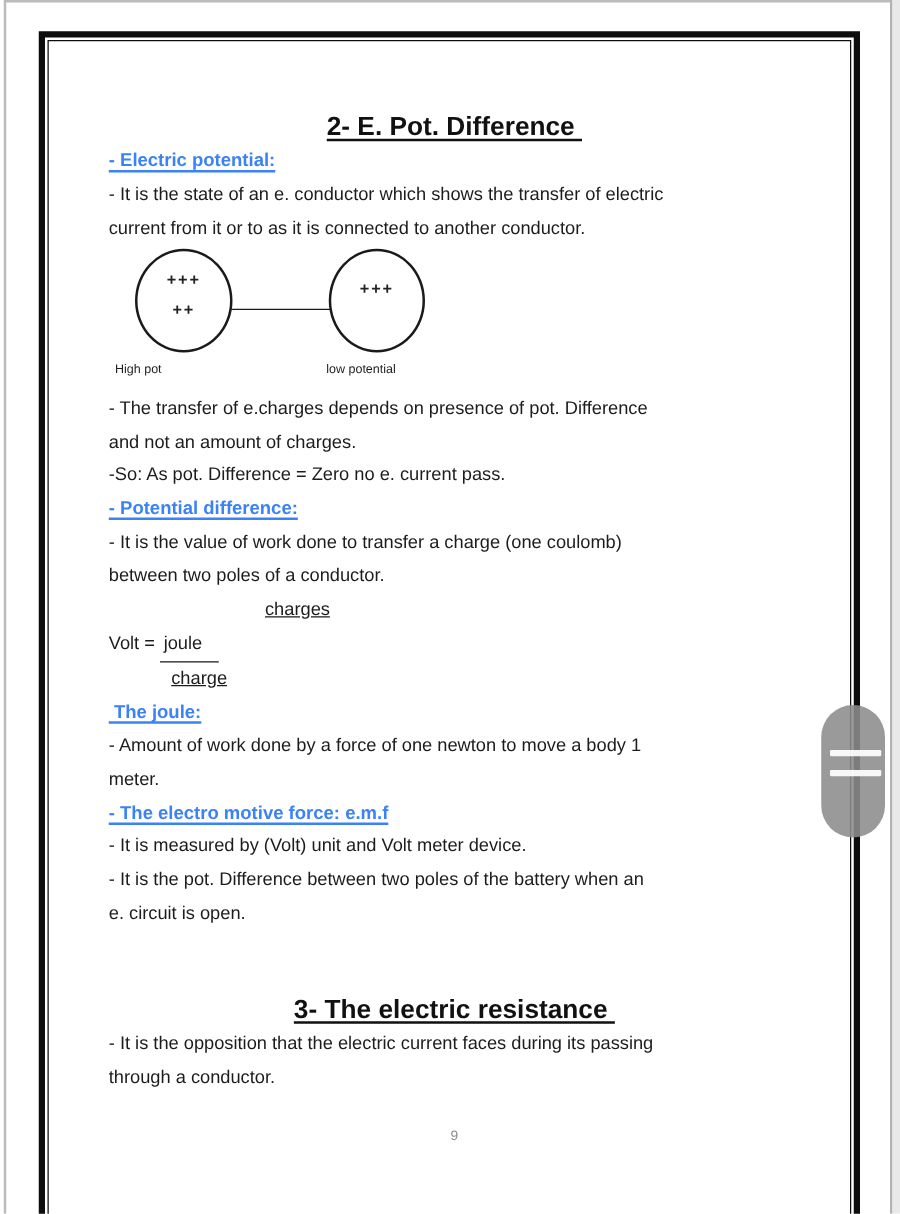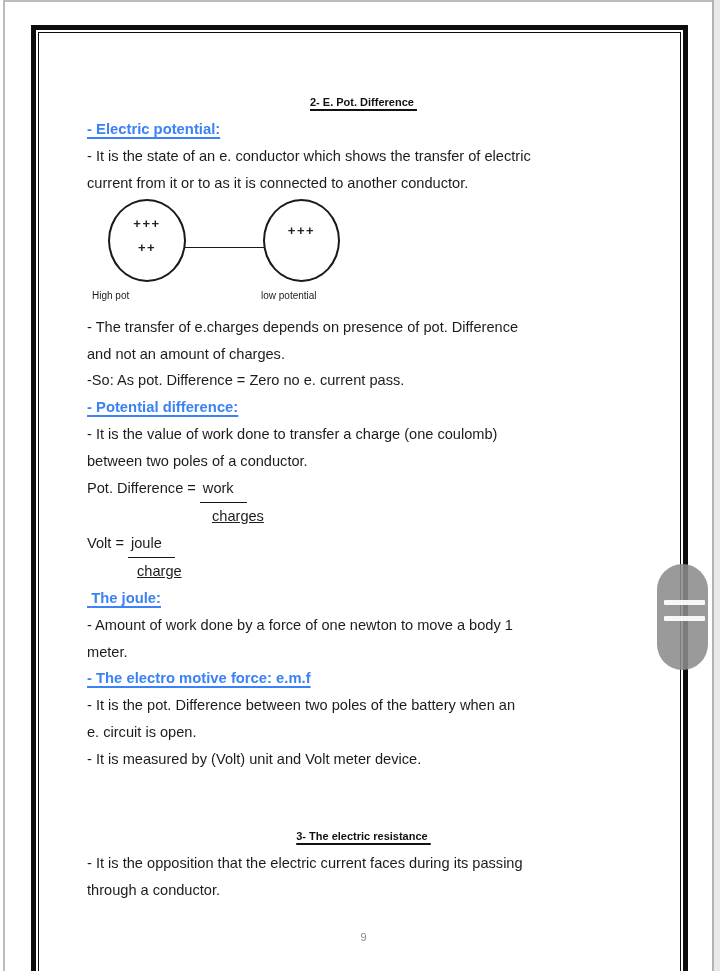--- a/index.html
+++ b/index.html
@@ -30,21 +30,21 @@
 
   p, h1, h2, h3 { white-space:pre-wrap; }
   .body-text {
     font-size:14.6px; line-height:26.9px; font-weight:400;
   }
   .head {
     font-size:14.8px; line-height:26.9px; font-weight:700; color:#3b82f6;
     text-decoration:underline; text-decoration-thickness:2px; text-underline-offset:3px;
   }
   .doc-title {
-    text-align:center; font-size:11px; line-height:26.9px; font-weight:700; color:#111;
+    text-align:center; font-size:21px; line-height:26.9px; font-weight:700; color:#111;
     text-decoration:underline; text-decoration-thickness:2px; text-underline-offset:3px;
   }
   .title-gap { margin-top:50px; }
 
   
   .diagram { position:relative; height:117px; }
   .circle {
     position:absolute; border:2px solid #1a1a1a; border-radius:50%;
     background:#fff;
   }
@@ -119,34 +119,33 @@
       </div>
 
       <p class="body-text">- The transfer of e.charges depends on presence of pot. Difference
 and not an amount of charges.</p>
       <p class="body-text">-So: As pot. Difference = Zero no e. current pass.</p>
 
       <h2 class="head">- Potential difference:</h2>
       <p class="body-text">- It is the value of work done to transfer a charge (one coulomb)
 between two poles of a conductor.</p>
 
-      <p class="frac-line"><span>Pot. Difference =</span><span class="frac-num">work</span></p>
       <p class="frac-den den-1">charges</p>
 
       <p class="frac-line"><span>Volt =</span><span class="frac-num">joule</span></p>
       <p class="frac-den den-2">charge</p>
 
       <h2 class="head"> The joule:</h2>
       <p class="body-text">- Amount of work done by a force of one newton to move a body 1
 meter.</p>
 
       <h2 class="head">- The electro motive force: e.m.f</h2>
+      <p class="body-text">- It is measured by (Volt) unit and Volt meter device.</p>
       <p class="body-text">- It is the pot. Difference between two poles of the battery when an
 e. circuit is open.</p>
-      <p class="body-text">- It is measured by (Volt) unit and Volt meter device.</p>
 
       <h1 class="doc-title title-gap">3- The electric resistance </h1>
       <p class="body-text">- It is the opposition that the electric current faces during its passing
 through a conductor.</p>
 
       <div class="page-number">9</div>
     </div>
   </div>
 </div>
 

